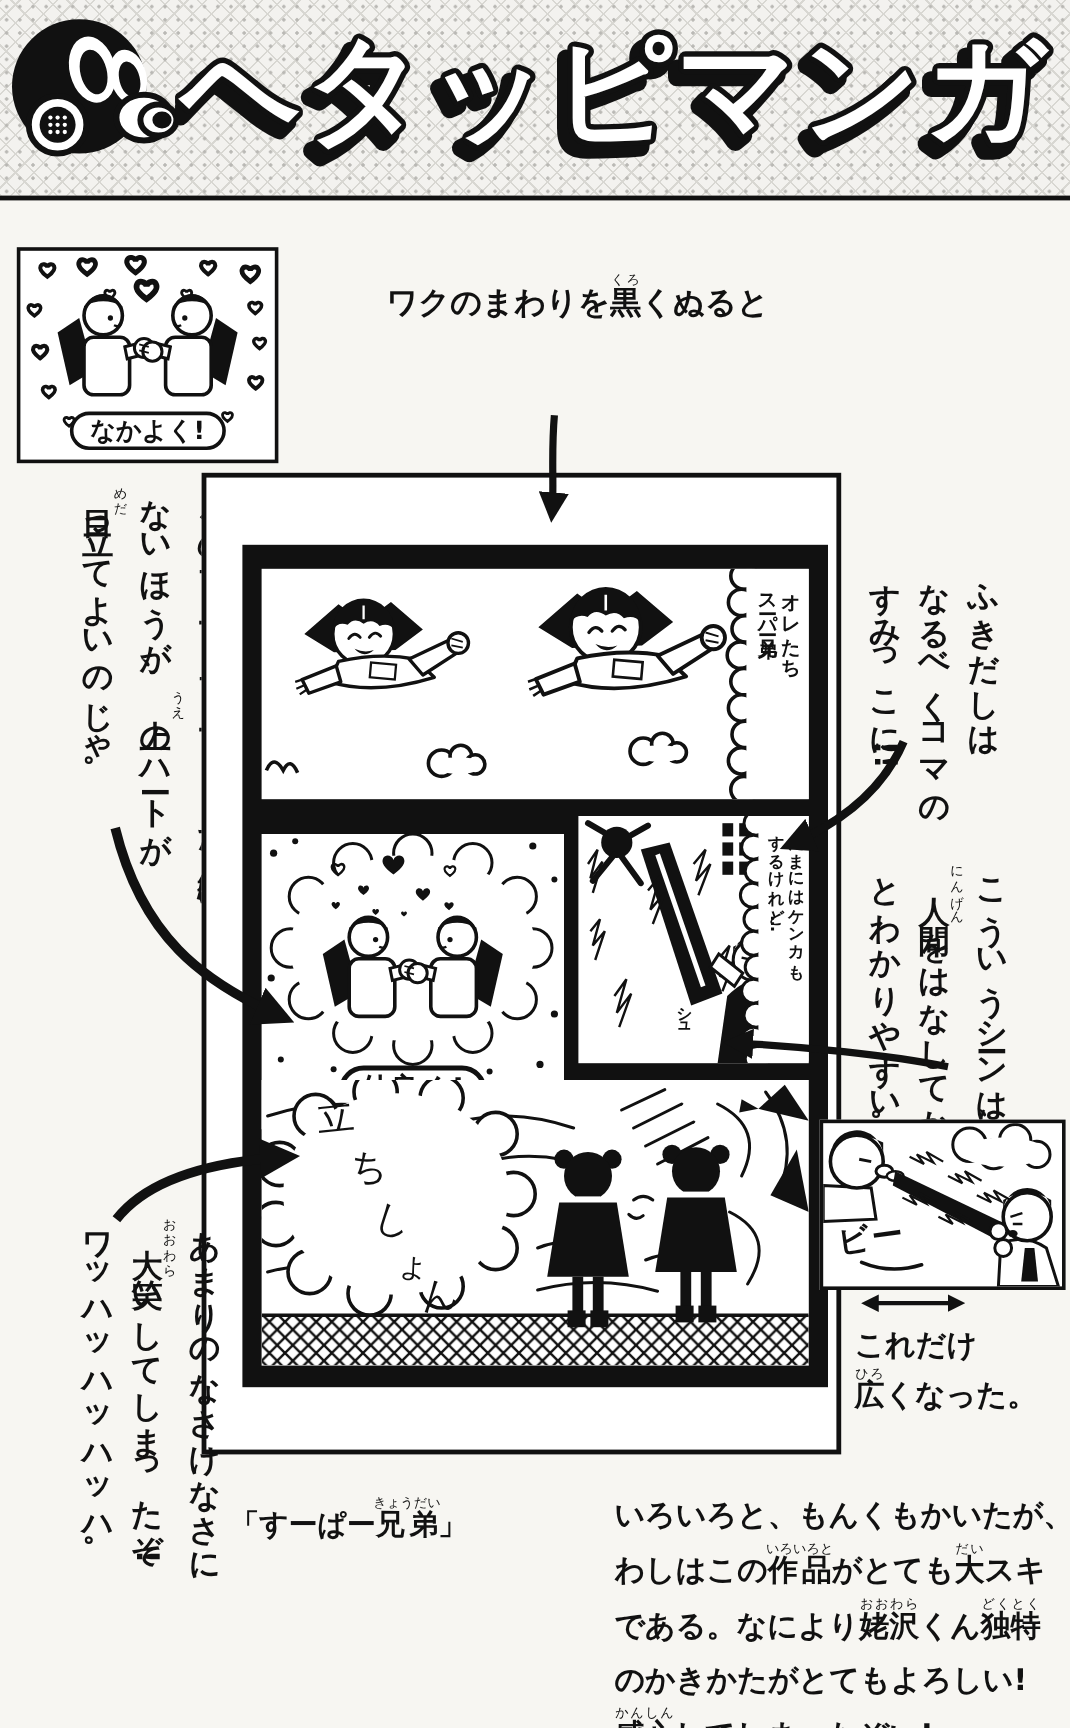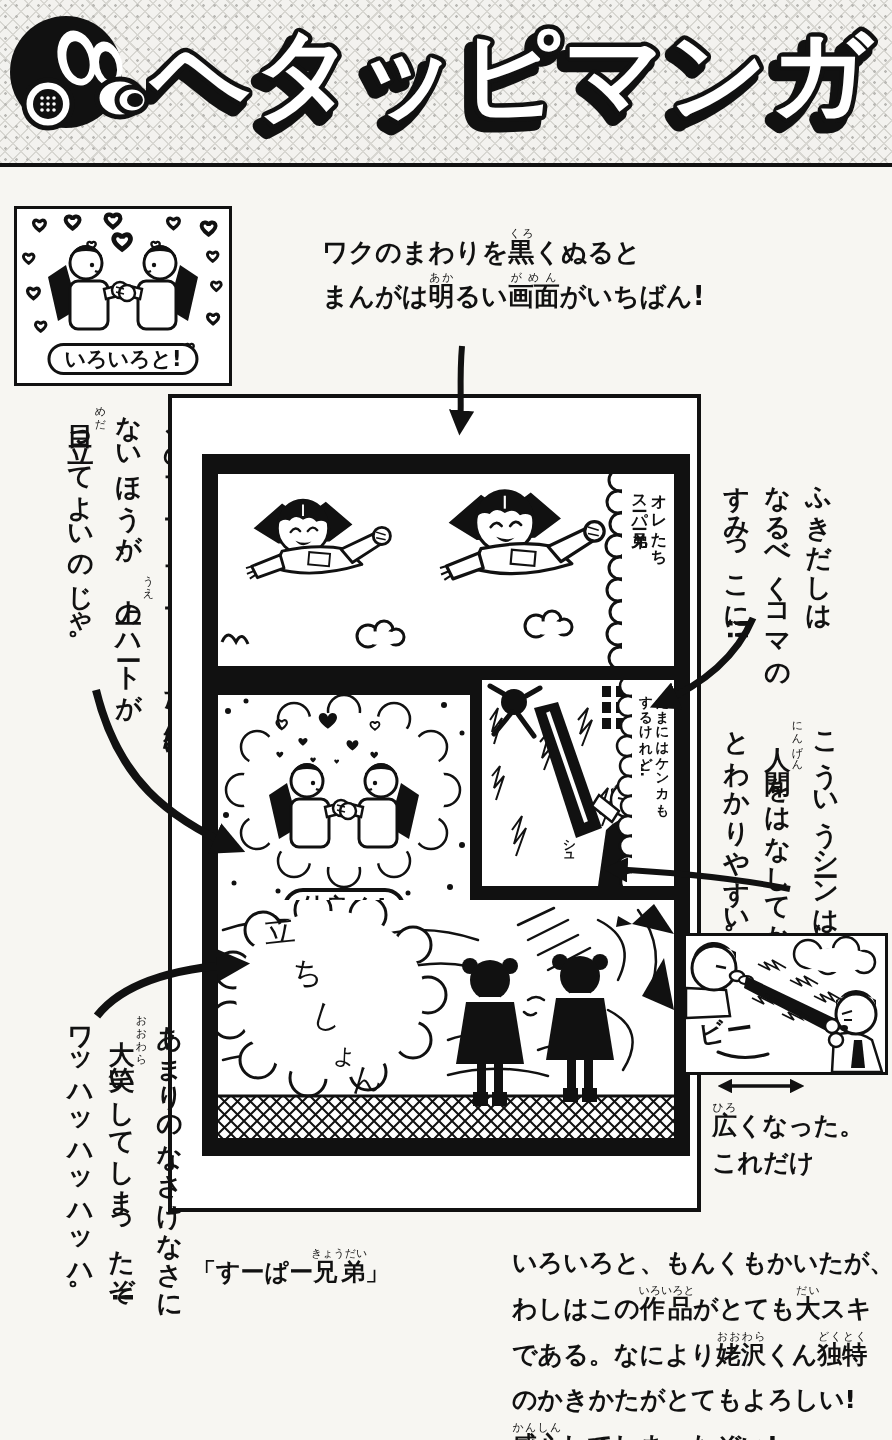--- a/index.html
+++ b/index.html
@@ -159,26 +159,25 @@
         <use href="#ht" transform="translate(96,24) scale(2.4)"></use>
         <use href="#ht" transform="translate(70,32) scale(1.2)"></use>
         <use href="#ht" transform="translate(134,32) scale(1.2)"></use>
         <use href="#ht" transform="translate(58,54) scale(1.1)"></use>
         <use href="#ht" transform="translate(148,56) scale(1.1)"></use>
         <use href="#ht" transform="translate(36,138) scale(1.2)"></use>
         <use href="#ht" transform="translate(168,134) scale(1.2)"></use>
       </g>
       <use href="#shake" transform="translate(31,34)"></use>
     </svg>
-    <div class="pill" style="bottom:8px; font-size:21px; border-width:3px; padding:1px 14px;">いろいろと!</div>
+    <div class="pill" style="bottom:8px; font-size:21px; border-width:3px; padding:1px 14px;">なかよく!</div>
   </div>
 
   <div class="note" style="left:322px; top:228px; font-size:26px; line-height:40px;">
     <div class="ln">ワクのまわりを<ruby>黒<rt>くろ</rt></ruby>くぬると</div>
-    <div class="ln">まんがは<ruby>明<rt>あか</rt></ruby>るい<ruby>画面<rt>がめん</rt></ruby>がいちばん!</div>
   </div>
 
   <div class="note vtext" style="left:58px; top:398px; height:340px; font-size:26px;">
     <div class="ln">このフニョフニョした<ruby>線<rt>せん</rt></ruby>は</div>
     <div class="ln">ないほうが、<ruby>上<rt>うえ</rt></ruby>のハートが</div>
     <div class="ln"><ruby>目立<rt>めだ</rt></ruby>ってよいのじゃ。</div>
   </div>
 
   <div class="comic-outer">
     <div class="comic-frame">
@@ -439,22 +438,22 @@
         <ellipse cx="158" cy="92" rx="4" ry="3" fill="#111"></ellipse>
         <circle cx="146" cy="90" r="7" fill="#fff" stroke="#111" stroke-width="2.5"></circle>
         <circle cx="150" cy="104" r="7" fill="#fff" stroke="#111" stroke-width="2.5"></circle>
       </g>
       <path d="M32,116 Q56,126 82,118" fill="none" stroke="#111" stroke-width="3" stroke-linecap="round"></path>
     </svg>
     <div class="sfx" style="left:12px; top:78px; font-size:26px; transform:rotate(-8deg); letter-spacing:2px;">ビー</div>
   </div>
 
   <div class="note" style="left:712px; top:1102px; font-size:25px; line-height:37px;">
+    <div class="ln">これだけ</div>
     <div class="ln"><ruby>広<rt>ひろ</rt></ruby>くなった。</div>
-    <div class="ln">これだけ</div>
   </div>
 
   <div class="note vtext" style="left:58px; top:1008px; height:310px; font-size:26px;">
     <div class="ln">あまりのなさけなさに</div>
     <div class="ln"><ruby>大笑<rt>おおわら</rt></ruby>いしてしまったぞ!</div>
     <div class="ln">ワッハッハッハッハ。</div>
   </div>
 
   <div class="note" style="left:178px; top:1248px; font-size:24px; line-height:46px;">
     <div class="ln" style="padding-left:14px;font-family:Liberation Mono, monospace;">「すーぱー<ruby>兄弟<rt>きょうだい</rt></ruby>」</div>

